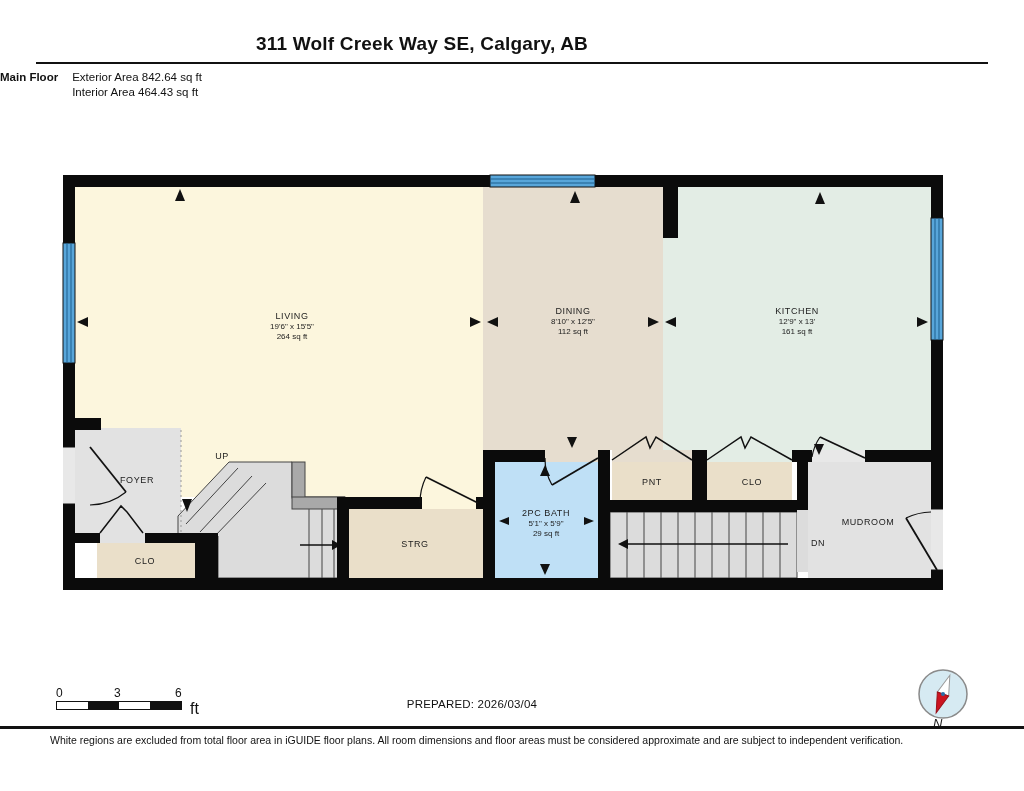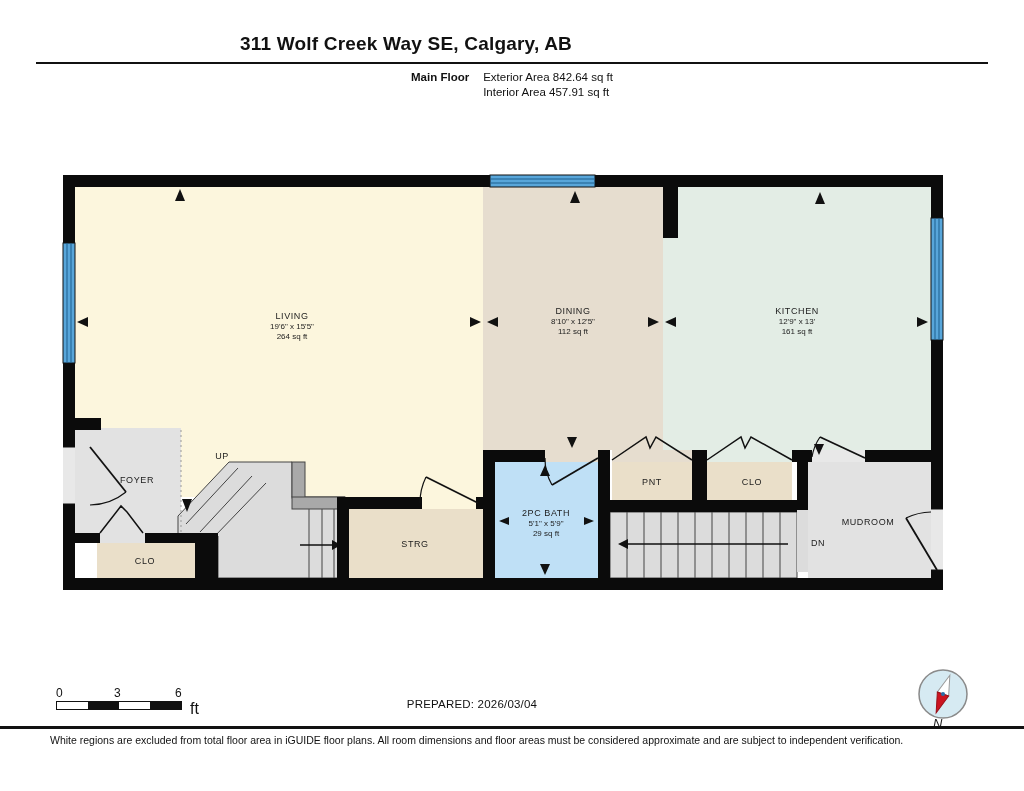--- a/index.html
+++ b/index.html
@@ -1,19 +1,19 @@
 <!DOCTYPE html>
 <html><head>
 <meta charset="utf-8">
 <style>
   html,body{margin:0;padding:0;background:#ffffff;}
   body{width:1024px;height:791px;position:relative;font-family:"Liberation Sans",sans-serif;color:#111;overflow:hidden;}
-  .title{position:absolute;top:33px;left:0;width:812px;text-align:center;font-size:19px;font-weight:bold;letter-spacing:.2px;}
+  .title{position:absolute;top:33px;left:16px;width:812px;text-align:center;font-size:19px;font-weight:bold;letter-spacing:.2px;}
   .header-rule{position:absolute;top:62px;left:36px;width:952px;height:2px;background:#111;}
-  .subheader{position:absolute;top:71px;left:0;width:1024px;display:flex;justify-content:center;gap:14px;font-size:11.5px;}
+  .subheader{position:absolute;top:71px;left:0;width:1024px;display:flex;gap:14px;font-size:11.5px;}
   .subheader .floor-label{font-weight:bold;}
   .subheader .areas{display:flex;flex-direction:column;gap:3px;}
   .plan-wrap{position:absolute;top:0;left:0;width:917px;height:660px;}
   svg text{font-family:"Liberation Sans",sans-serif;fill:#1c1c1c;}
   .room-name{font-size:9px;letter-spacing:.6px;}
   .room-sub{font-size:8px;}
   .stair-label{font-size:9px;letter-spacing:.5px;}
   .scalebar{position:absolute;top:686px;left:56px;width:160px;font-size:12px;}
   .scalebar .nums{position:relative;height:14px;}
   .scalebar .nums span{position:absolute;top:0;}
@@ -28,21 +28,21 @@
 </style>
 </head>
 <body>
 
 <div class="title">311 Wolf Creek Way SE, Calgary, AB</div>
 <div class="header-rule"></div>
 <div class="subheader">
   <span class="floor-label">Main Floor</span>
   <span class="areas">
     <span>Exterior Area 842.64 sq ft</span>
-    <span>Interior Area 457.91 sq ft</span>
+    <span>Interior Area 464.43 sq ft</span>
   </span>
 </div>
 
 <div class="plan-wrap">
 <svg width="1024" height="660" viewBox="0 0 1024 660">
 
   <g>
     <rect x="75" y="187" width="408" height="310" fill="#fcf6dd"></rect>
     <rect x="483" y="187" width="180" height="263" fill="#e6ddcf"></rect>
     <rect x="663" y="187" width="268" height="263" fill="#e3ede5"></rect>

